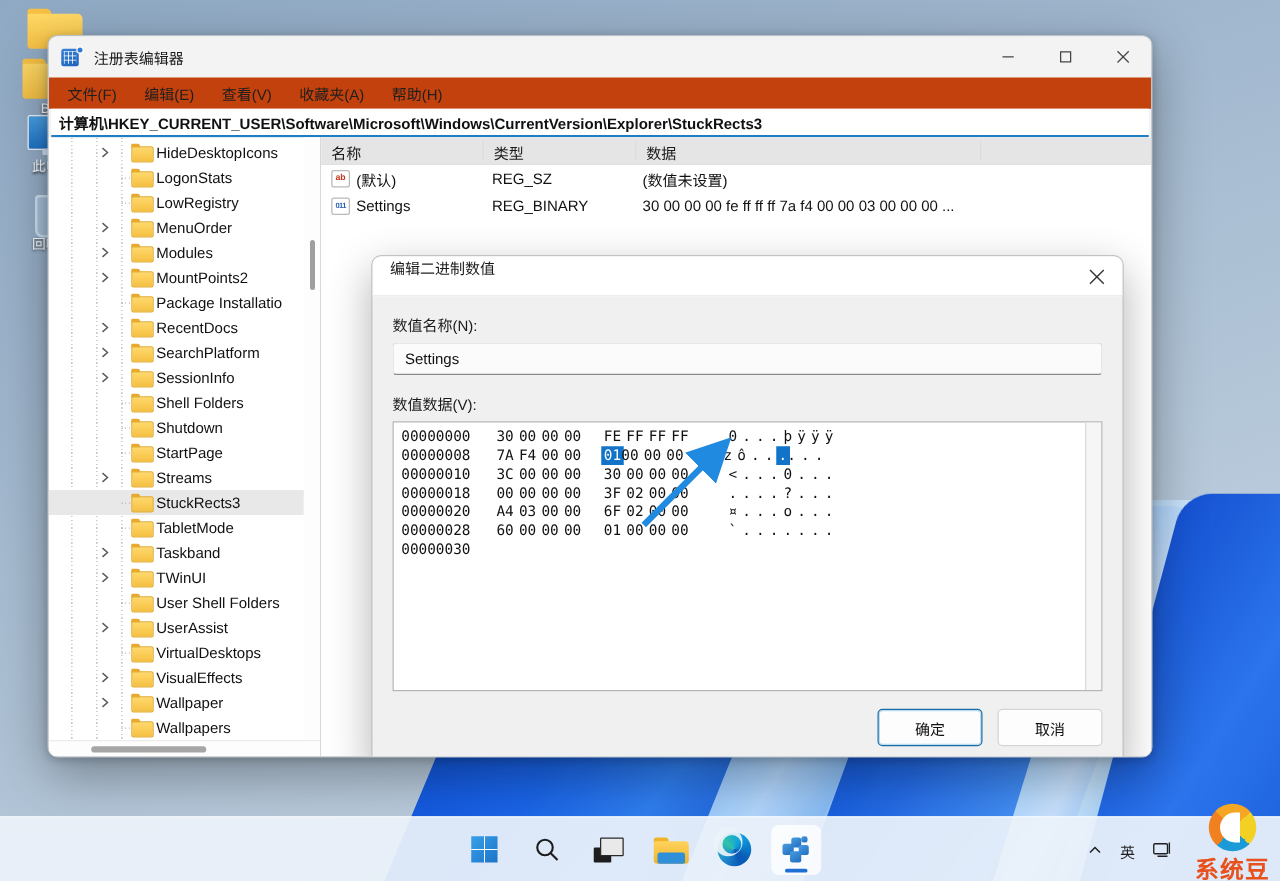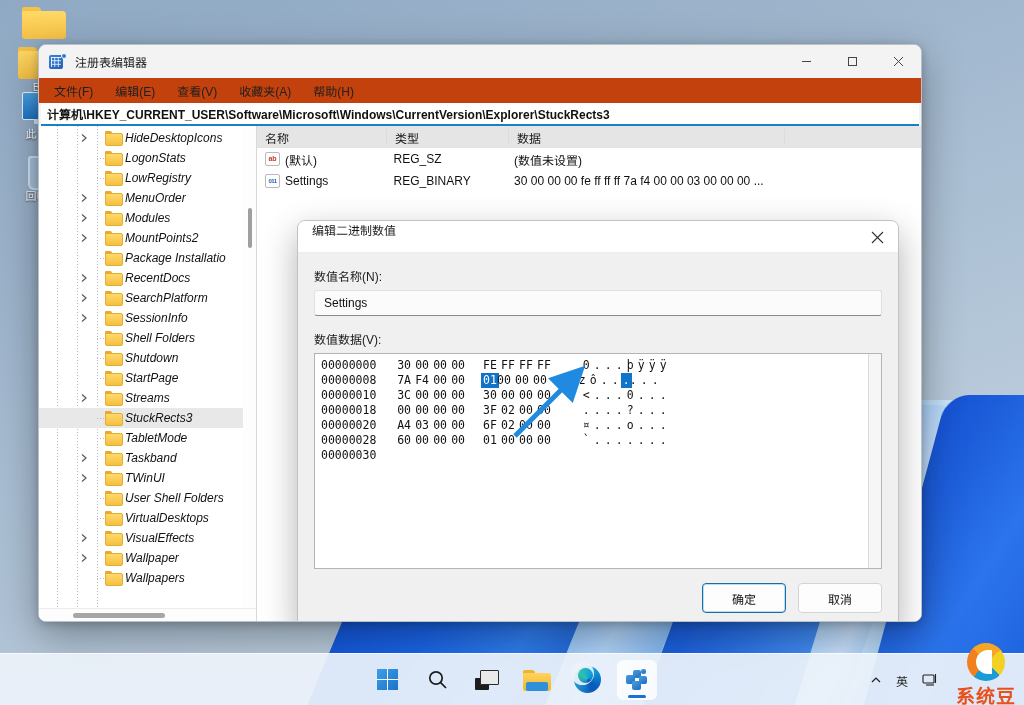--- a/index.html
+++ b/index.html
@@ -71,21 +71,21 @@
   }
   .recycle-ico { width:36px; height:36px; position:relative; }
   .recycle-ico::before{
     content:""; position:absolute; left:4px; top:4px; width:28px; height:30px;
     border:2px solid #cfe3f5; border-radius:3px 3px 6px 6px;
     background: rgba(190,220,245,.45);
   }
 
   
   #regedit {
-    position: absolute; left: 38px; top: 44px; width: 884px; height: 578px;
+    position: absolute; left: 38px; top: 28px; width: 884px; height: 578px;
     background: #f3f3f3; border: 1px solid #b9c2cb; border-radius: 8px;
     box-shadow: 0 14px 42px rgba(0,0,0,.34), 0 2px 8px rgba(0,0,0,.2);
     overflow: hidden; display: flex; flex-direction: column;
   }
   #titlebar {
     height: 33px; background: #f3f3f3; display: flex; align-items: center;
     flex: 0 0 33px; padding-left: 10px;
   }
   #app-icon { width: 17px; height: 17px; position: relative; flex: 0 0 17px; }
   #app-icon .sq {
@@ -124,21 +124,21 @@
   }
 
   #panes { flex: 1 1 auto; display: flex; background: #fff; min-height: 0; }
 
   
   #tree-pane {
     width: 218px; flex: 0 0 218px; background: #fff;
     border-right: 1px solid #d8d8d8; position: relative;
     display: flex; flex-direction: column; min-height: 0;
   }
-  #tree-scroll { flex: 1 1 auto; overflow: hidden; position: relative; padding-top: 2px; font-style: italic; }
+  #tree-scroll { flex: 1 1 auto; overflow: hidden; position: relative; padding-top: 2px; }
   .tree-row {
     height: 20px; display: flex; align-items: center; font-size: 12px;
     color: #111; padding-left: 48px; position: relative; white-space: nowrap;
   }
   .tree-row.sel { background: #e8e8e8; }
   .guide {
     position: absolute; top: 0; bottom: 0; width: 1px;
     background: repeating-linear-gradient(to bottom,#b9b9b9 0 1px,transparent 1px 3px);
   }
   #g1 { left: 18px; } #g2 { left: 38px; } #g3 { left: 58px; }
@@ -551,20 +551,29 @@
                     <polyline points="3,1.5 7,5 3,8.5" fill="none" stroke="#5a5a5a" stroke-width="1.2"></polyline>
                   </svg>
                 </span>
                 <span class="fico"></span>
                 <span class="tree-label">TWinUI</span>
               </div>
               <div class="tree-row">
                 <span class="leafline"></span>
                 <span class="fico"></span>
                 <span class="tree-label">User Shell Folders</span>
+              </div>
+              <div class="tree-row">
+                <span class="tw">
+                  <svg width="10" height="10" viewBox="0 0 10 10">
+                    <polyline points="3,1.5 7,5 3,8.5" fill="none" stroke="#5a5a5a" stroke-width="1.2"></polyline>
+                  </svg>
+                </span>
+                <span class="fico"></span>
+                <span class="tree-label">UserAssist</span>
               </div>
               <div class="tree-row">
                 <span class="leafline"></span>
                 <span class="fico"></span>
                 <span class="tree-label">VirtualDesktops</span>
               </div>
               <div class="tree-row">
                 <span class="tw">
                   <svg width="10" height="10" viewBox="0 0 10 10">
                     <polyline points="3,1.5 7,5 3,8.5" fill="none" stroke="#5a5a5a" stroke-width="1.2"></polyline>

